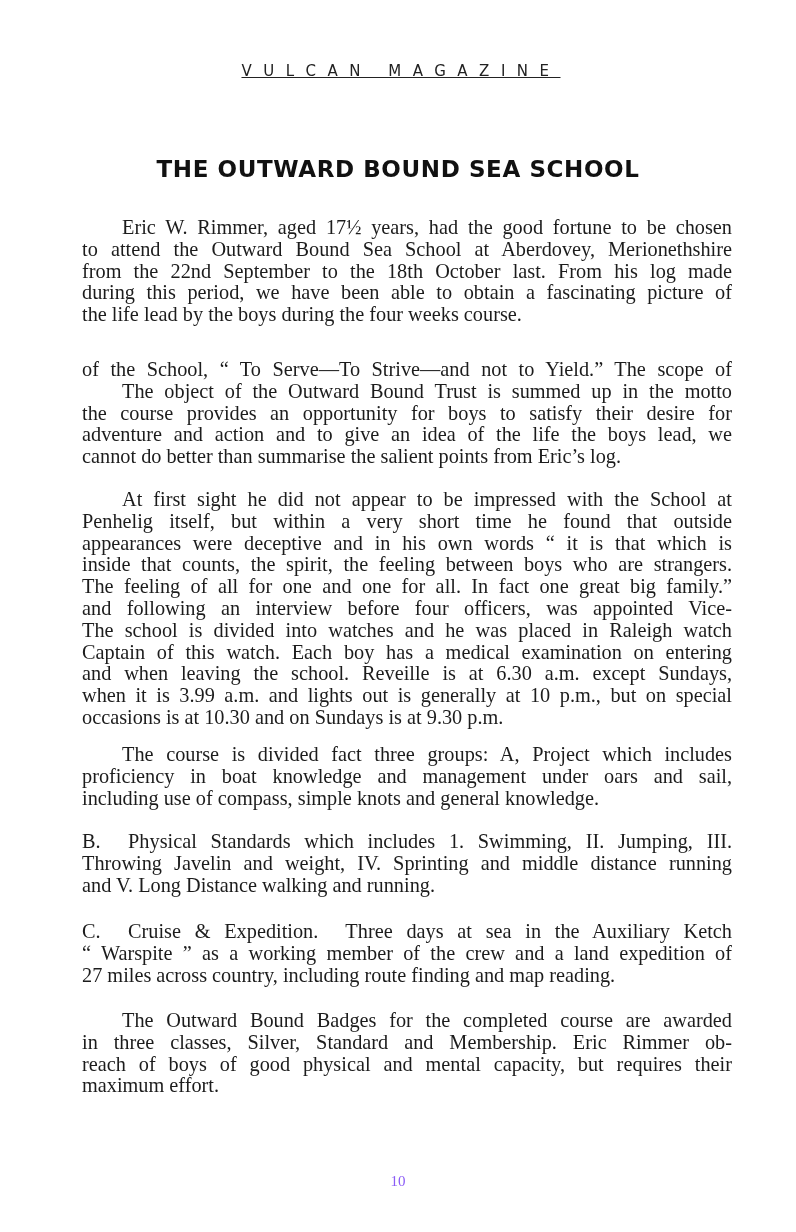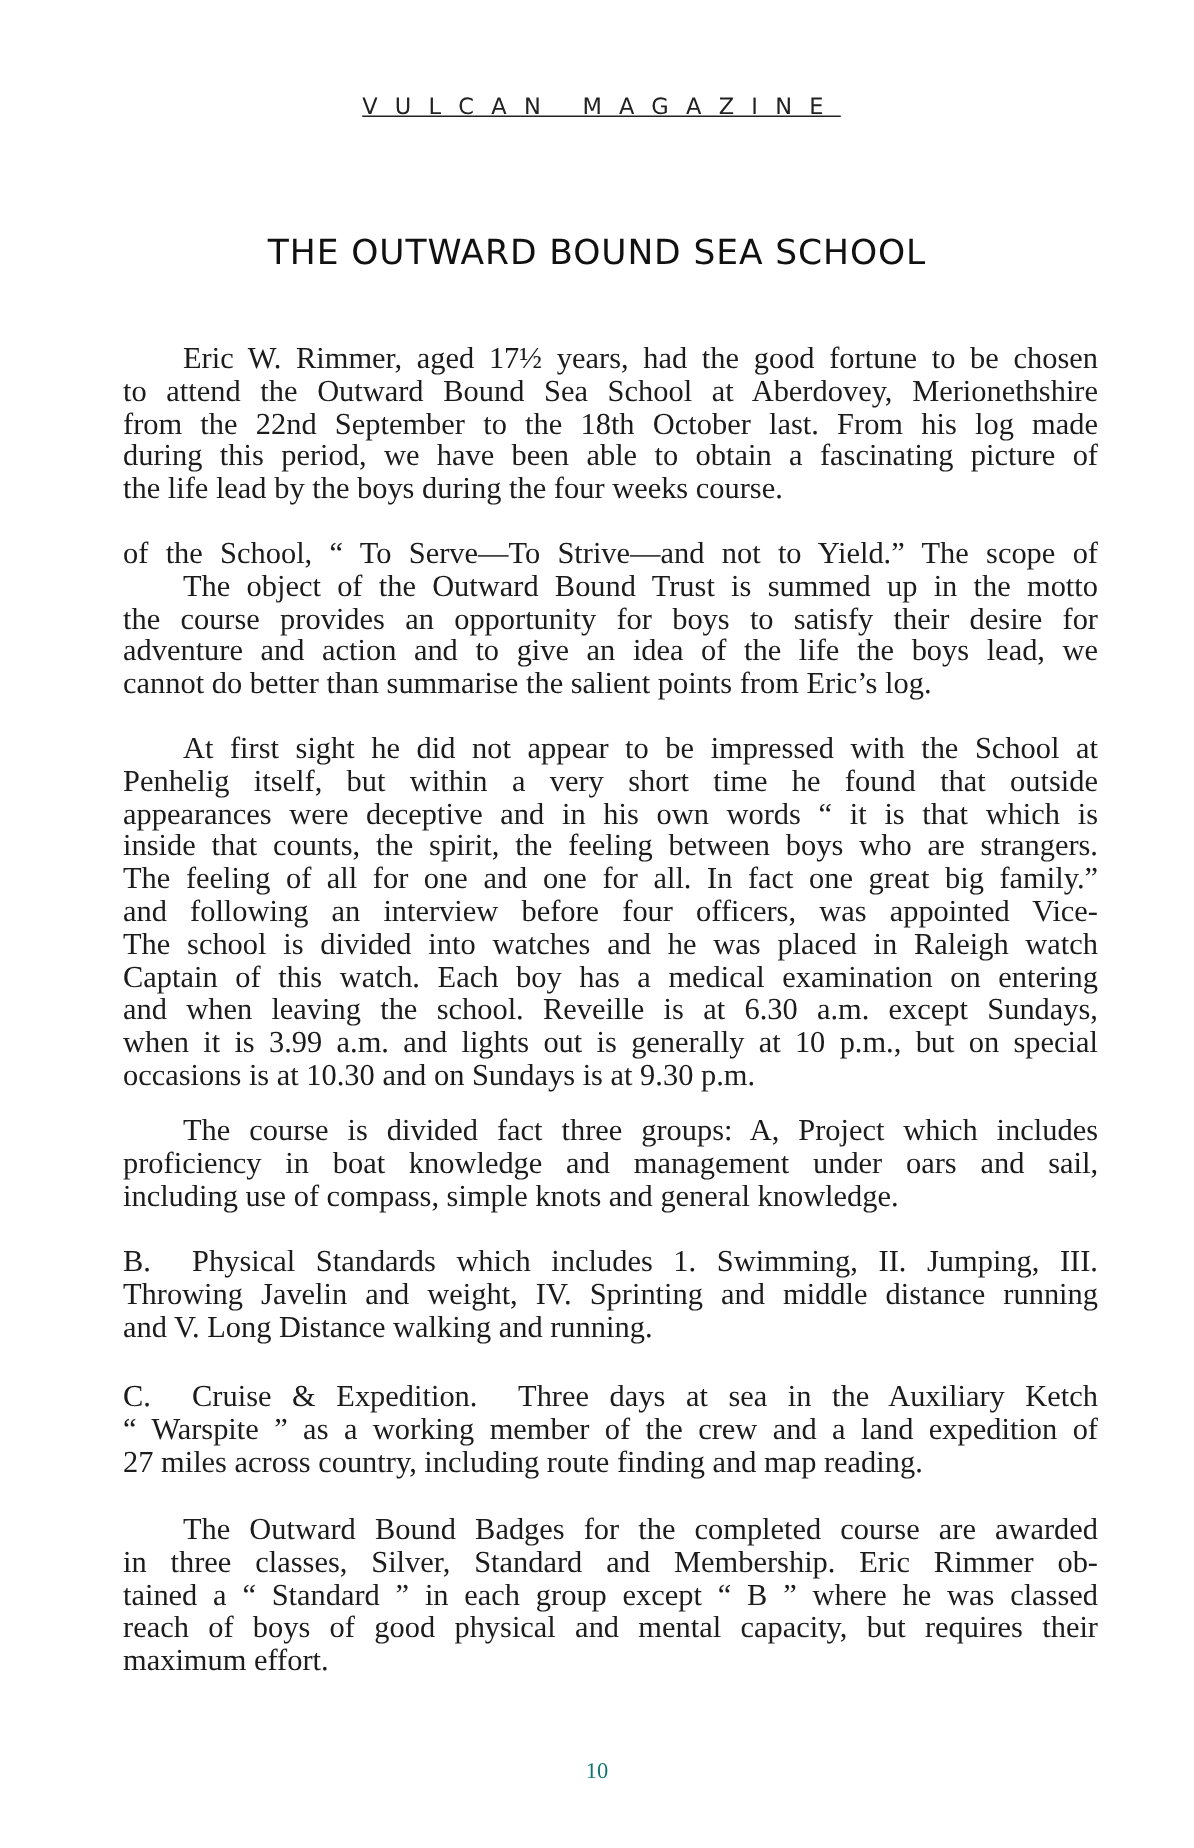--- a/index.html
+++ b/index.html
@@ -4,42 +4,42 @@
 <style>
   html, body { margin: 0; padding: 0; background: #ffffff; }
   body { width: 796px; height: 1232px; position: relative; overflow: hidden; color: #1a1a1a; }
   .running-head {
     position: absolute; top: 62px; left: 0; width: 796px; text-align: center;
     font-family: "DejaVu Sans", sans-serif; font-size: 15px; letter-spacing: 11.5px;
     font-weight: normal; color: #222; padding-left: 6px; box-sizing: border-box; text-decoration: underline;
   }
   .title {
     position: absolute; top: 156px; left: 0; width: 796px; text-align: center;
-    font-family: "DejaVu Sans", sans-serif; font-weight: normal; font-size: 23px;
+    font-family: "DejaVu Sans", sans-serif; font-weight: bold; font-size: 23px;
     letter-spacing: 0.6px; color: #111;
   }
   .body-text {
     position: absolute; left: 82px; width: 650px;
     font-family: "Liberation Serif", serif; font-size: 20.3px; line-height: 21.8px;
     color: #1c1c1c;
   }
   .line { display: block; white-space: nowrap; text-align: justify; text-align-last: justify; }
   .line.last { text-align-last: left; }
   .indent { padding-left: 40px; }
   b { font-weight: normal; }
-  .p1 { top: 229px; }
+  .p1 { top: 217px; }
   .p2 { top: 359px; }
   .p3 { top: 489px; }
   .p4 { top: 744px; }
   .p5 { top: 831px; }
   .p6 { top: 921px; }
   .p7 { top: 1010px; }
   .page-number {
     position: absolute; top: 1173px; left: 0; width: 796px; text-align: center;
-    font-family: "Liberation Serif", serif; font-size: 15px; color: #0f766e;
+    font-family: "Liberation Serif", serif; font-size: 15px; color: #8b5cf6;
   }
 </style>
 </head>
 <body>
 
 <div class="running-head">VULCAN MAGAZINE</div>
 <h1 class="title" style="margin:0;">THE OUTWARD BOUND SEA SCHOOL</h1>
 
 <div class="body-text p1">
   <span class="line indent">Eric W. Rimmer, aged 17½ years, had the good fortune to be chosen</span>
@@ -85,18 +85,17 @@
 
 <div class="body-text p6">
   <span class="line"><span style="white-space:pre;">C.  </span><b>Cruise &amp; Expedition.</b><span style="white-space:pre;">  Three days at sea in the Auxiliary Ketch</span></span>
   <span class="line">“ Warspite ” as a working member of the crew and a land expedition of</span>
   <span class="line last">27 miles across country, including route finding and map reading.</span>
 </div>
 
 <div class="body-text p7">
   <span class="line indent">The Outward Bound Badges for the completed course are awarded</span>
   <span class="line">in three classes, Silver, Standard and Membership.  Eric Rimmer ob-</span>
-  <span class="line">tained a “ Standard ” in each group except “ B ” where he was classed</span>
   <span class="line">reach of boys of good physical and mental capacity, but requires their</span>
   <span class="line last">maximum effort.</span>
 </div>
 
 <div class="page-number">10</div>
 
 </body></html>

